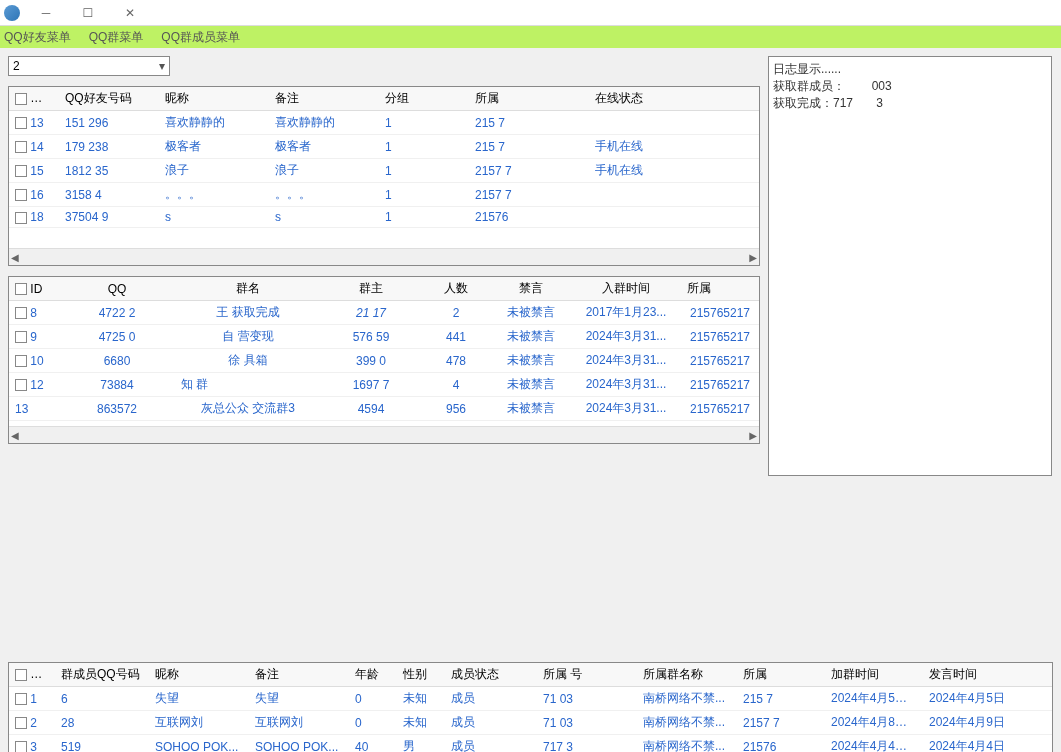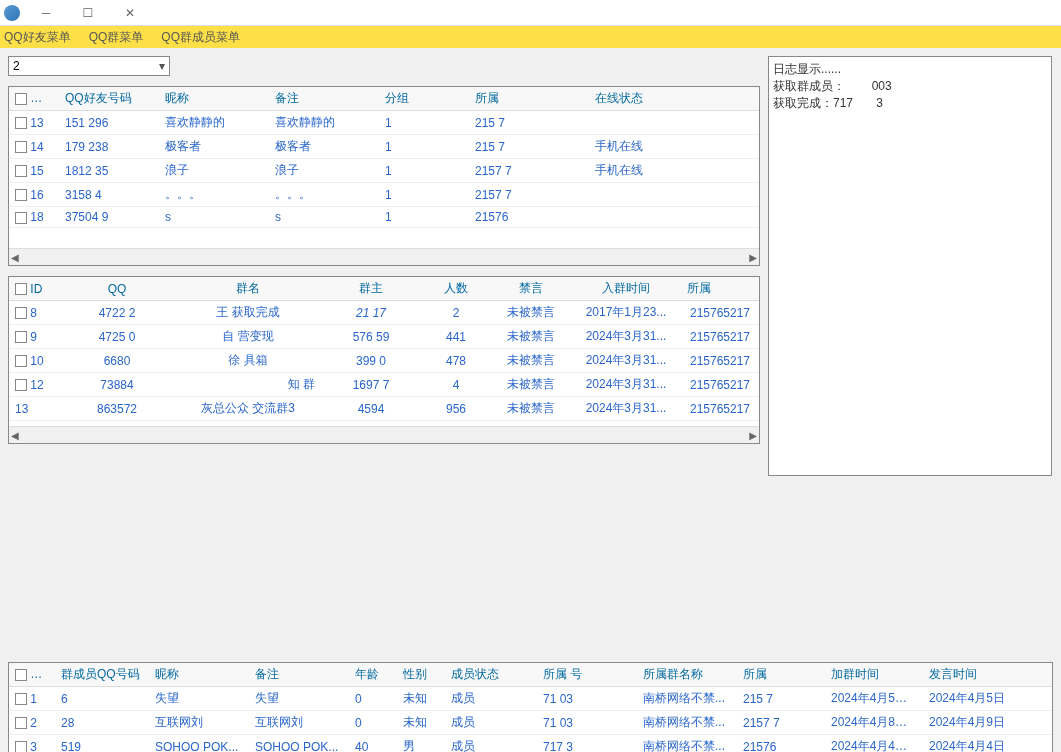--- a/index.html
+++ b/index.html
@@ -2,36 +2,36 @@
 <html><head>
 <meta charset="utf-8">
 <style>
 * { margin: 0; padding: 0; box-sizing: border-box; font-family: "Microsoft YaHei", sans-serif; font-size: 12px; }
 body { background: #f0f0f0; width: 1061px; height: 752px; overflow: hidden; }
 .titlebar { height: 26px; background: #fff; display: flex; align-items: center; padding: 0 4px; border-bottom: 1px solid #ddd; }
 .titlebar .appicon { width: 16px; height: 16px; border-radius: 50%; background: linear-gradient(135deg,#5b9bd5,#2e75b6); margin-right: 6px; }
 .titlebar .title { flex: 1; color: #333; }
 .titlebar .winbtns { display: flex; gap: 2px; }
 .titlebar .winbtn { width: 40px; height: 24px; display: flex; align-items: center; justify-content: center; color: #666; }
-.menubar { height: 22px; background: #fde047; display: flex; align-items: center; padding: 0 4px; gap: 18px; color: #555; }
+.menubar { height: 22px; background: #bef264; display: flex; align-items: center; padding: 0 4px; gap: 18px; color: #555; }
 .contentarea { padding: 8px; display: flex; gap: 8px; height: 614px; }
 .leftcol { width: 752px; display: flex; flex-direction: column; gap: 10px; }
 .rightcol { width: 284px; }
 .logbox { background: #fff; border: 1px solid #888; height: 420px; padding: 4px; white-space: pre; font-size: 11px; color: #333; }
 .combo-row { display: flex; align-items: center; gap: 6px; }
 .combo { width: 162px; height: 20px; background: #fff; border: 1px solid #888; display: flex; align-items: center; padding: 0 4px; position: relative; }
 .combo::after { content: "▾"; position: absolute; right: 4px; color: #555; }
 .tablewrap { background: #fff; border: 1px solid #888; overflow: hidden; display: flex; flex-direction: column; }
 .table1 { height: 180px; }
 .table2 { height: 168px; }
 .table3wrap { margin: 0 8px 8px 8px; }
 .table3 { height: 164px; background: #fff; border: 1px solid #888; overflow: hidden; display: flex; flex-direction: column; }
 thead { background: #f8f8f8; }
 th, td { font-weight: normal; text-align: left; padding: 3px 6px; border-bottom: 1px solid #f0f0f0; white-space: nowrap; overflow: hidden; text-overflow: ellipsis; }
-th { color: #0369a1; border-bottom: 1px solid #ddd; }
+th { color: #000000; border-bottom: 1px solid #ddd; }
 td.link { color: #2966cc; }
 table { border-collapse: collapse; table-layout: fixed; width: 100%; }
 .tbody-area { flex: 1; overflow-y: scroll; overflow-x: hidden; position: relative; }
 .hscroll { height: 17px; background: #f0f0f0; border-top: 1px solid #ddd; display: flex; align-items: center; justify-content: space-between; padding: 0 2px; }
 .hscroll .arr { color: #666; font-size: 10px; }
 .cb { width: 12px; height: 12px; border: 1px solid #888; background: #fff; display: inline-block; vertical-align: middle; }
 </style>
 </head>
 <body>
 
@@ -211,21 +211,21 @@
                 <td class="link" style="text-align: center;">徐     具箱</td>
                 <td class="link" style="text-align: center;">399     0</td>
                 <td class="link" style="text-align: center;">478</td>
                 <td class="link" style="text-align: center;">未被禁言</td>
                 <td class="link" style="text-align: center;">2024年3月31...</td>
                 <td class="link" style="text-align: center;">215765217</td>
               </tr>
               <tr>
                 <td style="color: rgb(41, 102, 204);"><span class="cb"></span> 12</td>
                 <td class="link" style="text-align: center;">73884</td>
-                <td class="link" style="text-align: right;">知     群</td>
+                <td class="link" style="text-align: left; font-family: Liberation Serif, serif;">知     群</td>
                 <td class="link" style="text-align: center;">1697     7</td>
                 <td class="link" style="text-align: center;">4</td>
                 <td class="link" style="text-align: center;">未被禁言</td>
                 <td class="link" style="text-align: center;">2024年3月31...</td>
                 <td class="link" style="text-align: center;">215765217</td>
               </tr>
               <tr>
                 <td style="color: rgb(41, 102, 204);"> 13</td>
                 <td class="link" style="text-align: center;">863572</td>
                 <td class="link" style="text-align: center;">灰总公众     交流群3</td>

